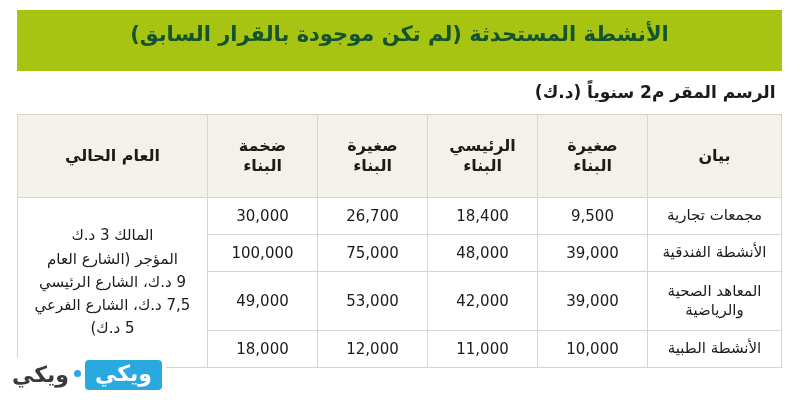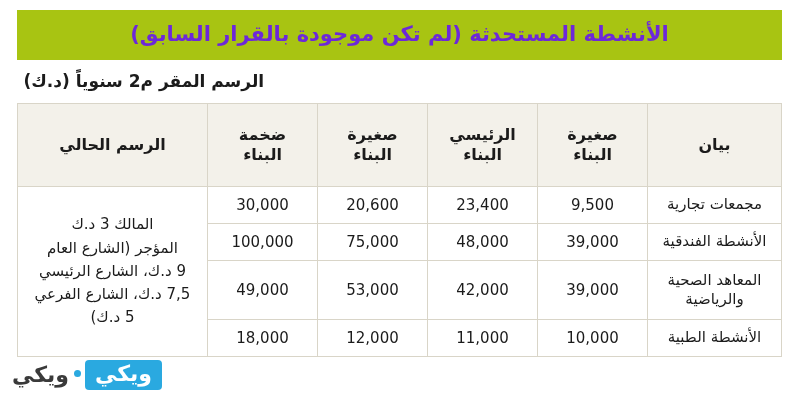--- a/index.html
+++ b/index.html
@@ -28,33 +28,33 @@
   }
   table.main {
     width: 764px;
     border-collapse: collapse;
     table-layout: fixed;
     direction: rtl;
   }
   
   .title-row td {
     background: #a8c412;
-    color: #6d28d9;
+    color: #14532d;
     text-align: center;
     font-size: 21px;
     font-weight: bold;
-    padding: 12px 6px 14px 6px;
+    padding: 12px 6px 25px 6px;
     border: none;
     letter-spacing: 0;
   }
   
   .subtitle-row td {
     background: #ffffff;
     color: #1b1b1b;
-    text-align: left;
+    text-align: right;
     font-size: 17px;
     font-weight: bold;
     padding: 11px 6px 12px 6px;
     border: none;
     margin-top: 12px;
   }
   
   .head-row td {
     background: #f3f1ea;
     color: #1b1b1b;
@@ -171,28 +171,28 @@
           <span>البناء</span>
         </td>
         <td>
           <span>صغيرة</span><br>
           <span>البناء</span>
         </td>
         <td>
           <span>ضخمة</span><br>
           <span>البناء</span>
         </td>
-        <td>الرسم الحالي</td>
+        <td>العام الحالي</td>
       </tr>
 
       <tr>
         <td class="cell label">مجمعات تجارية</td>
         <td class="cell num">9,500</td>
-        <td class="cell num">23,400</td>
-        <td class="cell num">20,600</td>
+        <td class="cell num">18,400</td>
+        <td class="cell num">26,700</td>
         <td class="cell num">30,000</td>
         <td class="cell current" rowspan="4">
           <span>المالك 3 د.ك</span><br>
           <span>المؤجر (الشارع العام</span><br>
           <span>9 د.ك، الشارع الرئيسي</span><br>
           <span>7,5 د.ك، الشارع الفرعي</span><br>
           <span>5 د.ك)</span>
         </td>
       </tr>
 

